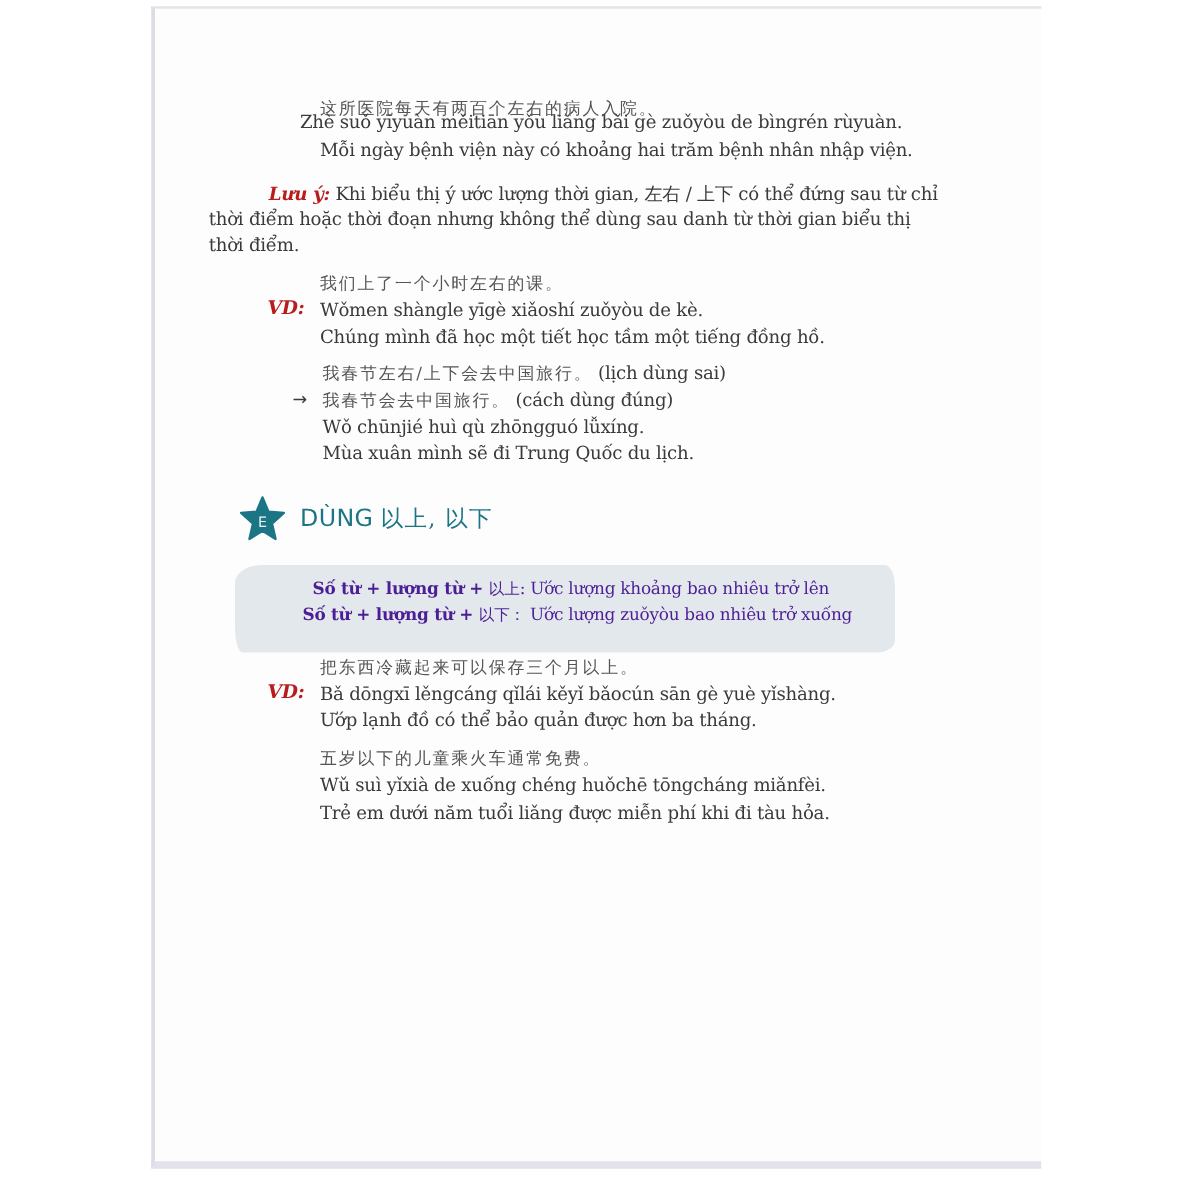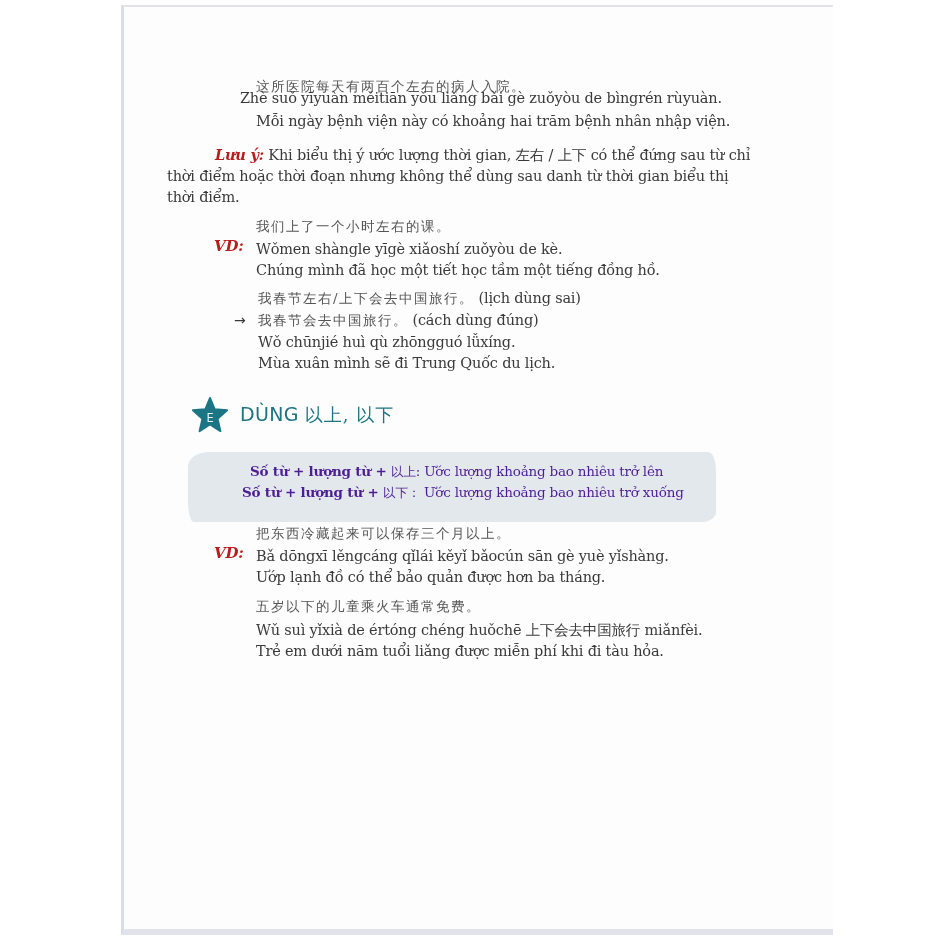--- a/index.html
+++ b/index.html
@@ -116,22 +116,22 @@
 <div class="t" style="left:258px;top:355px;">Mùa xuân mình sẽ đi Trung Quốc du lịch.</div>
 
 <svg class="star" viewBox="0 0 40 40">
   <path d="M20 2 L25 14 L38 15 L28 24 L31 37 L20 30 L9 37 L12 24 L2 15 L15 14 Z" fill="#1b7585" stroke="#1b7585" stroke-width="2" stroke-linejoin="round"></path>
   <text x="20" y="27" text-anchor="middle" font-family="DejaVu Sans, sans-serif" font-size="12" fill="#e8f4f6">E</text>
 </svg>
 <div class="heading"><span>DÙNG</span><span class="zh-h">以上, 以下</span></div>
 
 <div class="highlight"></div>
 <div class="hl-line" style="left:250px;top:463px;"><b>Số từ + lượng từ + </b><span class="zh-s">以上</span><span>: Ước lượng khoảng bao nhiêu trở lên</span></div>
-<div class="hl-line" style="left:242px;top:484px;"><b>Số từ + lượng từ + </b><span class="zh-s">以下：</span><span> Ước  lượng khoảng bao nhiêu trở xuống</span></div>
+<div class="hl-line" style="left:242px;top:484px;"><b>Số từ + lượng từ + </b><span class="zh-s">以下：</span><span> Ước  lượng zuǒyòu bao nhiêu trở xuống</span></div>
 
 <div class="t label" style="left:214px;top:524px;font-size:15px;">VD:</div>
 <div class="t zh" style="left:256px;top:525px;">把东西冷藏起来可以保存三个月以上。</div>
 <div class="t" style="left:256px;top:548px;">Bǎ dōngxī lěngcáng qǐlái kěyǐ bǎocún sān gè yuè yǐshàng.</div>
 <div class="t" style="left:256px;top:569px;">Ướp lạnh đồ có thể bảo quản được hơn ba tháng.</div>
 
 <div class="t zh" style="left:256px;top:598px;">五岁以下的儿童乘火车通常免费。</div>
-<div class="t" style="left:256px;top:621px;">Wǔ suì yǐxià de értóng chéng huǒchē 上下会去中国旅行 miǎnfèi.</div>
+<div class="t" style="left:256px;top:621px;">Wǔ suì yǐxià de xuống chéng huǒchē tōngcháng miǎnfèi.</div>
 <div class="t" style="left:256px;top:643px;">Trẻ em dưới năm tuổi liǎng được miễn phí khi đi tàu hỏa.</div>
 
 </body></html>

